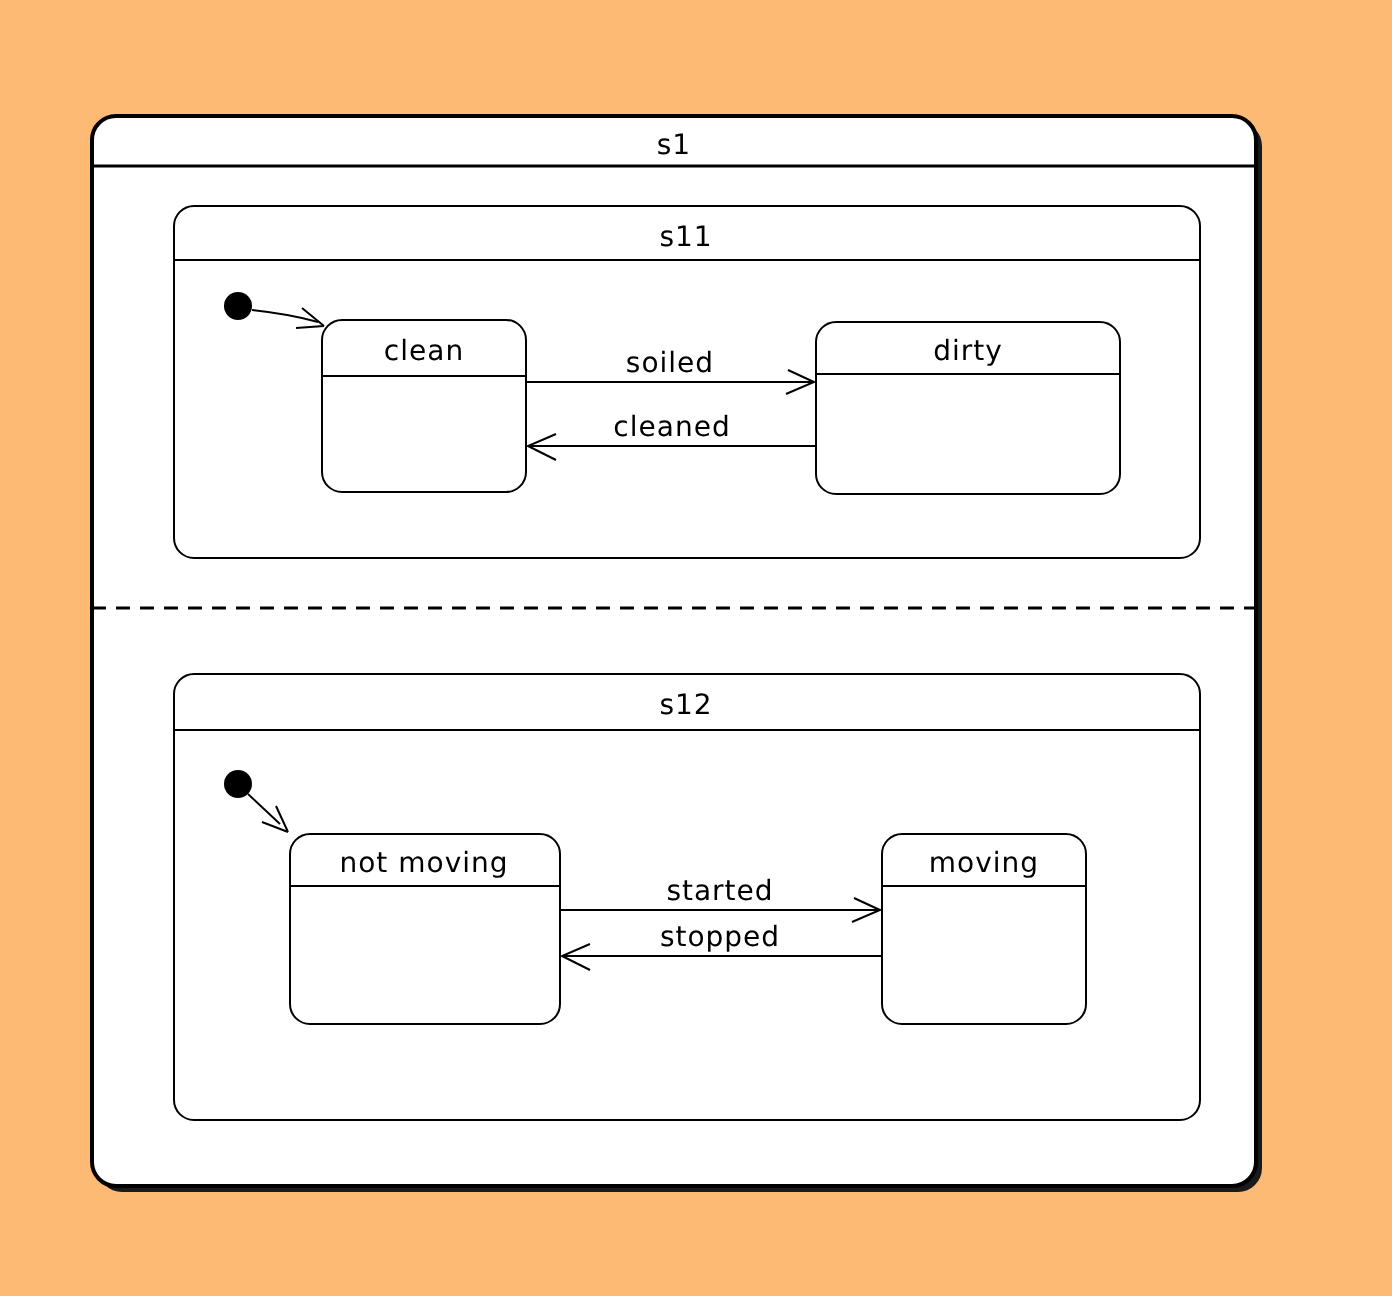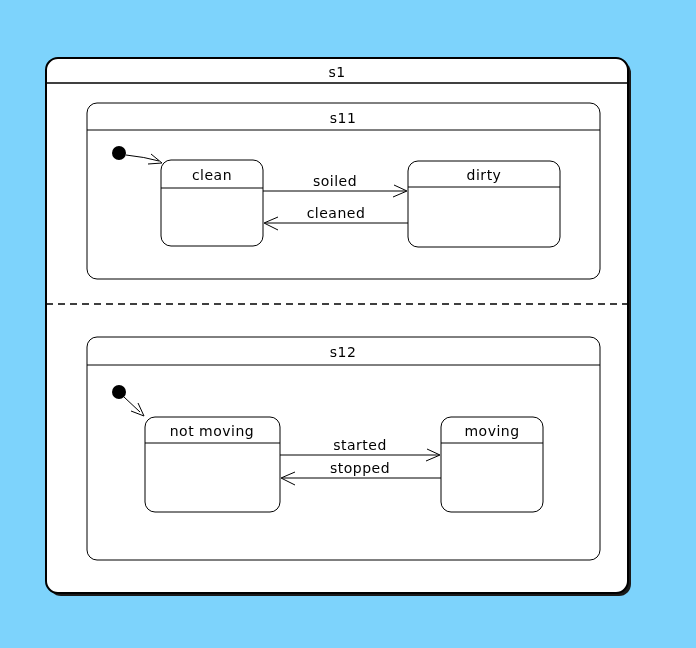--- a/index.html
+++ b/index.html
@@ -5,21 +5,21 @@
   html, body {
     margin: 0;
     padding: 0;
     background: #eeeeee;
     font-family: "DejaVu Sans", "Liberation Sans", sans-serif;
   }
   .screen {
     position: relative;
     width: 696px;
     height: 648px;
-    background: #7dd3fc;
+    background: #fdba74;
     overflow: hidden;
   }
   svg text {
     font-family: "DejaVu Sans", "Liberation Sans", sans-serif;
     fill: #000000;
     letter-spacing: 0.5px;
   }
   .state-title { font-size: 14px; }
   .trans-label { font-size: 14px; }
   .shape { fill: #ffffff; stroke: #000000; }

